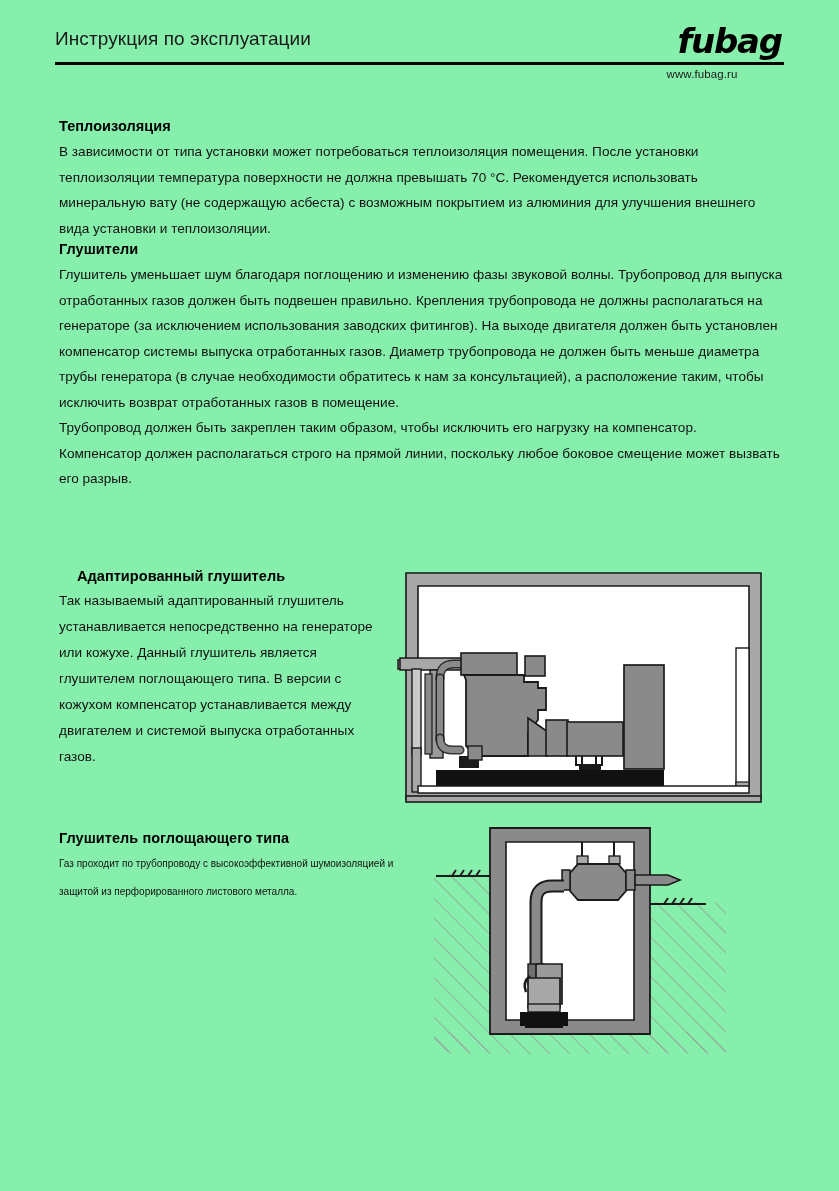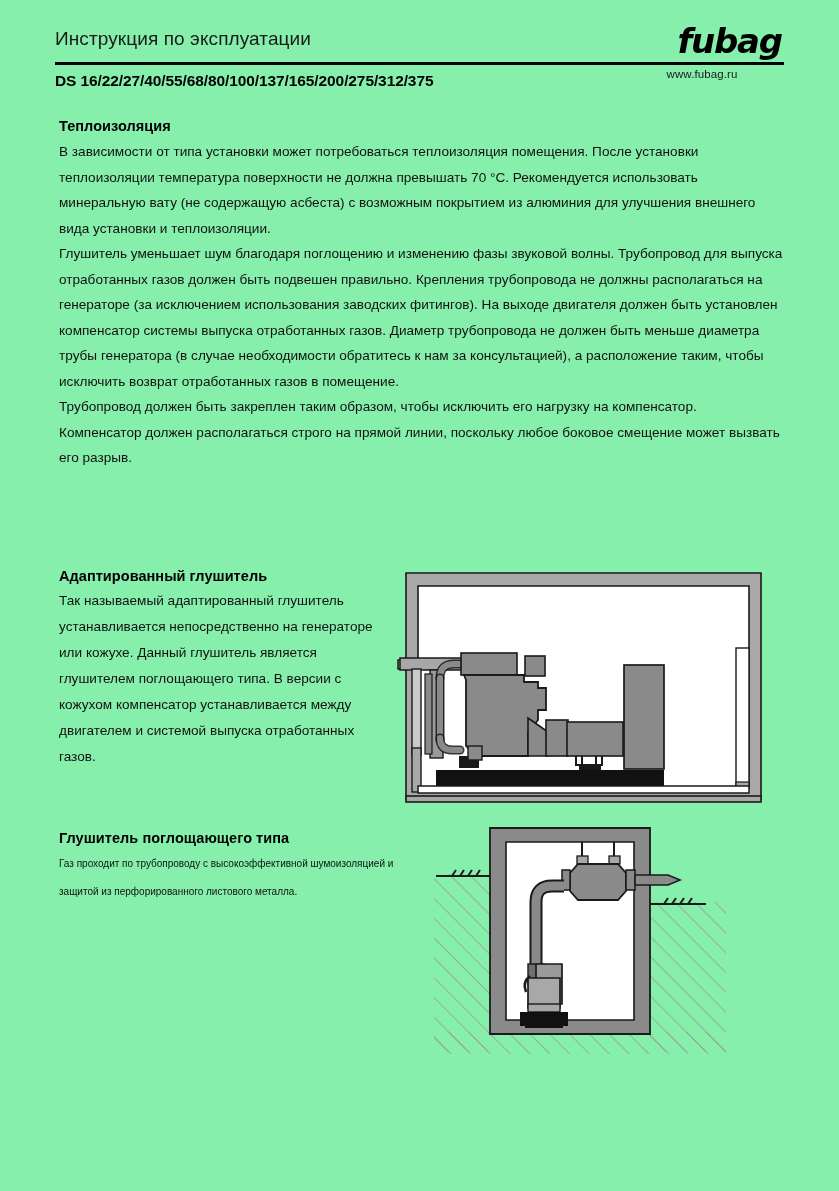--- a/index.html
+++ b/index.html
@@ -115,21 +115,21 @@
     top: 568px;
     width: 724px;
     height: 250px;
   }
   .adapt-text {
     position: absolute;
     left: 0;
     top: 0;
     width: 330px;
   }
-  .adapt-text h2.sec-title { margin-bottom: 4px; }
+  .adapt-text h2.sec-title { margin-bottom: 4px; margin-left: 18px; }
   .adapt-text p.body {
     font-size: 13.6px;
     line-height: 26px;
   }
 
   
   .block-absorb {
     position: absolute;
     left: 59px;
     top: 820px;
@@ -183,33 +183,33 @@
 </head>
 <body>
 
 <div class="page">
 
   <div class="header">
     <div class="header-title">Инструкция по эксплуатации</div>
 
     <div class="header-rule"></div>
 
-    <div class="header-model">DS 16/22/27/40/55/68/80/100/137/165/200/275/312/375</div>
 
     <div class="logo-wrap">
       <span class="logo-mark">fubag</span>
       <span class="logo-url">www.fubag.ru</span>
     </div>
   </div>
 
   <div class="content">
 
     <h2 class="sec-title">Теплоизоляция</h2>
     <p class="body">В зависимости от типа установки может потребоваться теплоизоляция помещения. После установки теплоизоляции температура поверхности не должна превышать 70 °C. Рекомендуется использовать минеральную вату (не содержащую асбеста) с возможным покрытием из алюминия для улучшения внешнего вида установки и теплоизоляции.</p>
 
+    <h2 class="sec-title gap-before">Глушители</h2>
     <p class="body">Глушитель уменьшает шум благодаря поглощению и изменению фазы звуковой волны. Трубопровод для выпуска отработанных газов должен быть подвешен правильно. Крепления трубопровода не должны располагаться на генераторе (за исключением использования заводских фитингов). На выходе двигателя должен быть установлен компенсатор системы выпуска отработанных газов. Диаметр трубопровода не должен быть меньше диаметра трубы генератора (в случае необходимости обратитесь к нам за консультацией), а расположение таким, чтобы исключить возврат отработанных газов в помещение.</p>
     <p class="body gap-para">Трубопровод должен быть закреплен таким образом, чтобы исключить его нагрузку на компенсатор. Компенсатор должен располагаться строго на прямой линии, поскольку любое боковое смещение может вызвать его разрыв.</p>
   </div>
 
   <div class="block-adapt">
     <div class="adapt-text">
       <h2 class="sec-title">Адаптированный глушитель</h2>
       <p class="body">Так называемый адаптированный глушитель устанавливается непосредственно на генераторе или кожухе. Данный глушитель является глушителем поглощающего типа. В версии с кожухом компенсатор устанавливается между двигателем и системой выпуска отработанных газов.</p>
     </div>
   </div>

